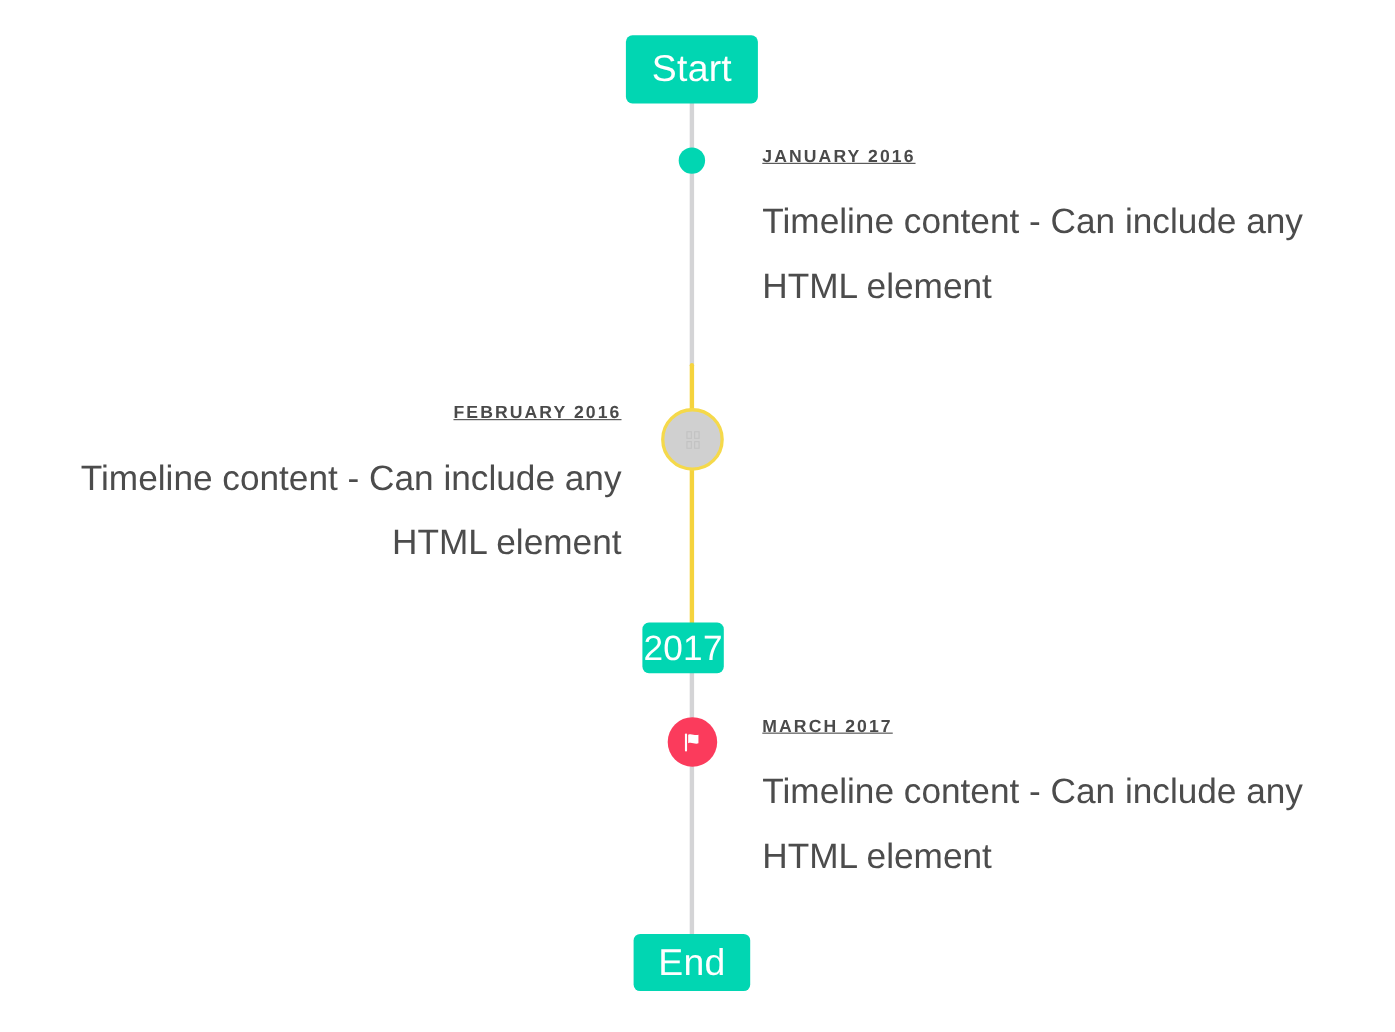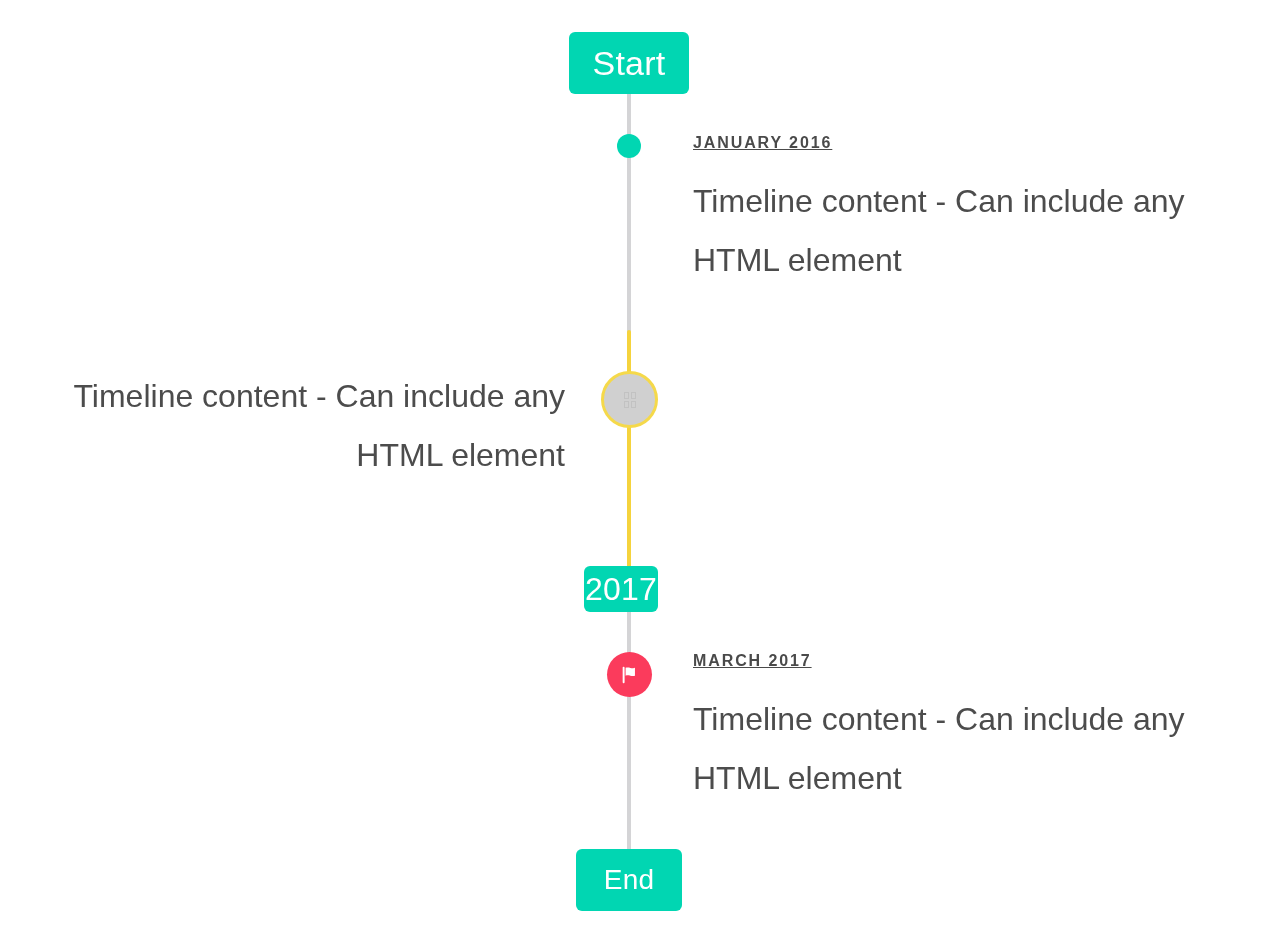--- a/index.html
+++ b/index.html
@@ -53,22 +53,22 @@
     width: 120px; height: 62px;
     font-size: 34px;
   }
   .cap-mid {
     left: 584px; top: 566px;
     width: 74px; height: 46px;
     font-size: 32px;
   }
   .cap-end {
     left: 576px; top: 849px;
-    width: 106px; height: 62px;
-    font-size: 28px;
+    width: 106px; height: 52px;
+    font-size: 34px;
   }
 
   
   .marker {
     position: absolute;
     border-radius: 50%;
     z-index: 5;
     display: flex;
     align-items: center;
     justify-content: center;
@@ -154,20 +154,21 @@
   <div class="marker marker-circle-gray">
     <span class="tofu">
         <i></i>
         <i></i>
         <i></i>
         <i></i>
       </span>
   </div>
 
   <div class="entry entry-left entry-feb">
+    <div class="entry-date">FEBRUARY 2016</div>
     <div class="entry-body">Timeline content - Can include any HTML element</div>
   </div>
 
   <div class="cap cap-mid">
     <span>2017</span>
   </div>
 
   <div class="marker marker-flag">
     <span>
       <svg width="22" height="22" viewBox="0 0 24 24" aria-hidden="true">

